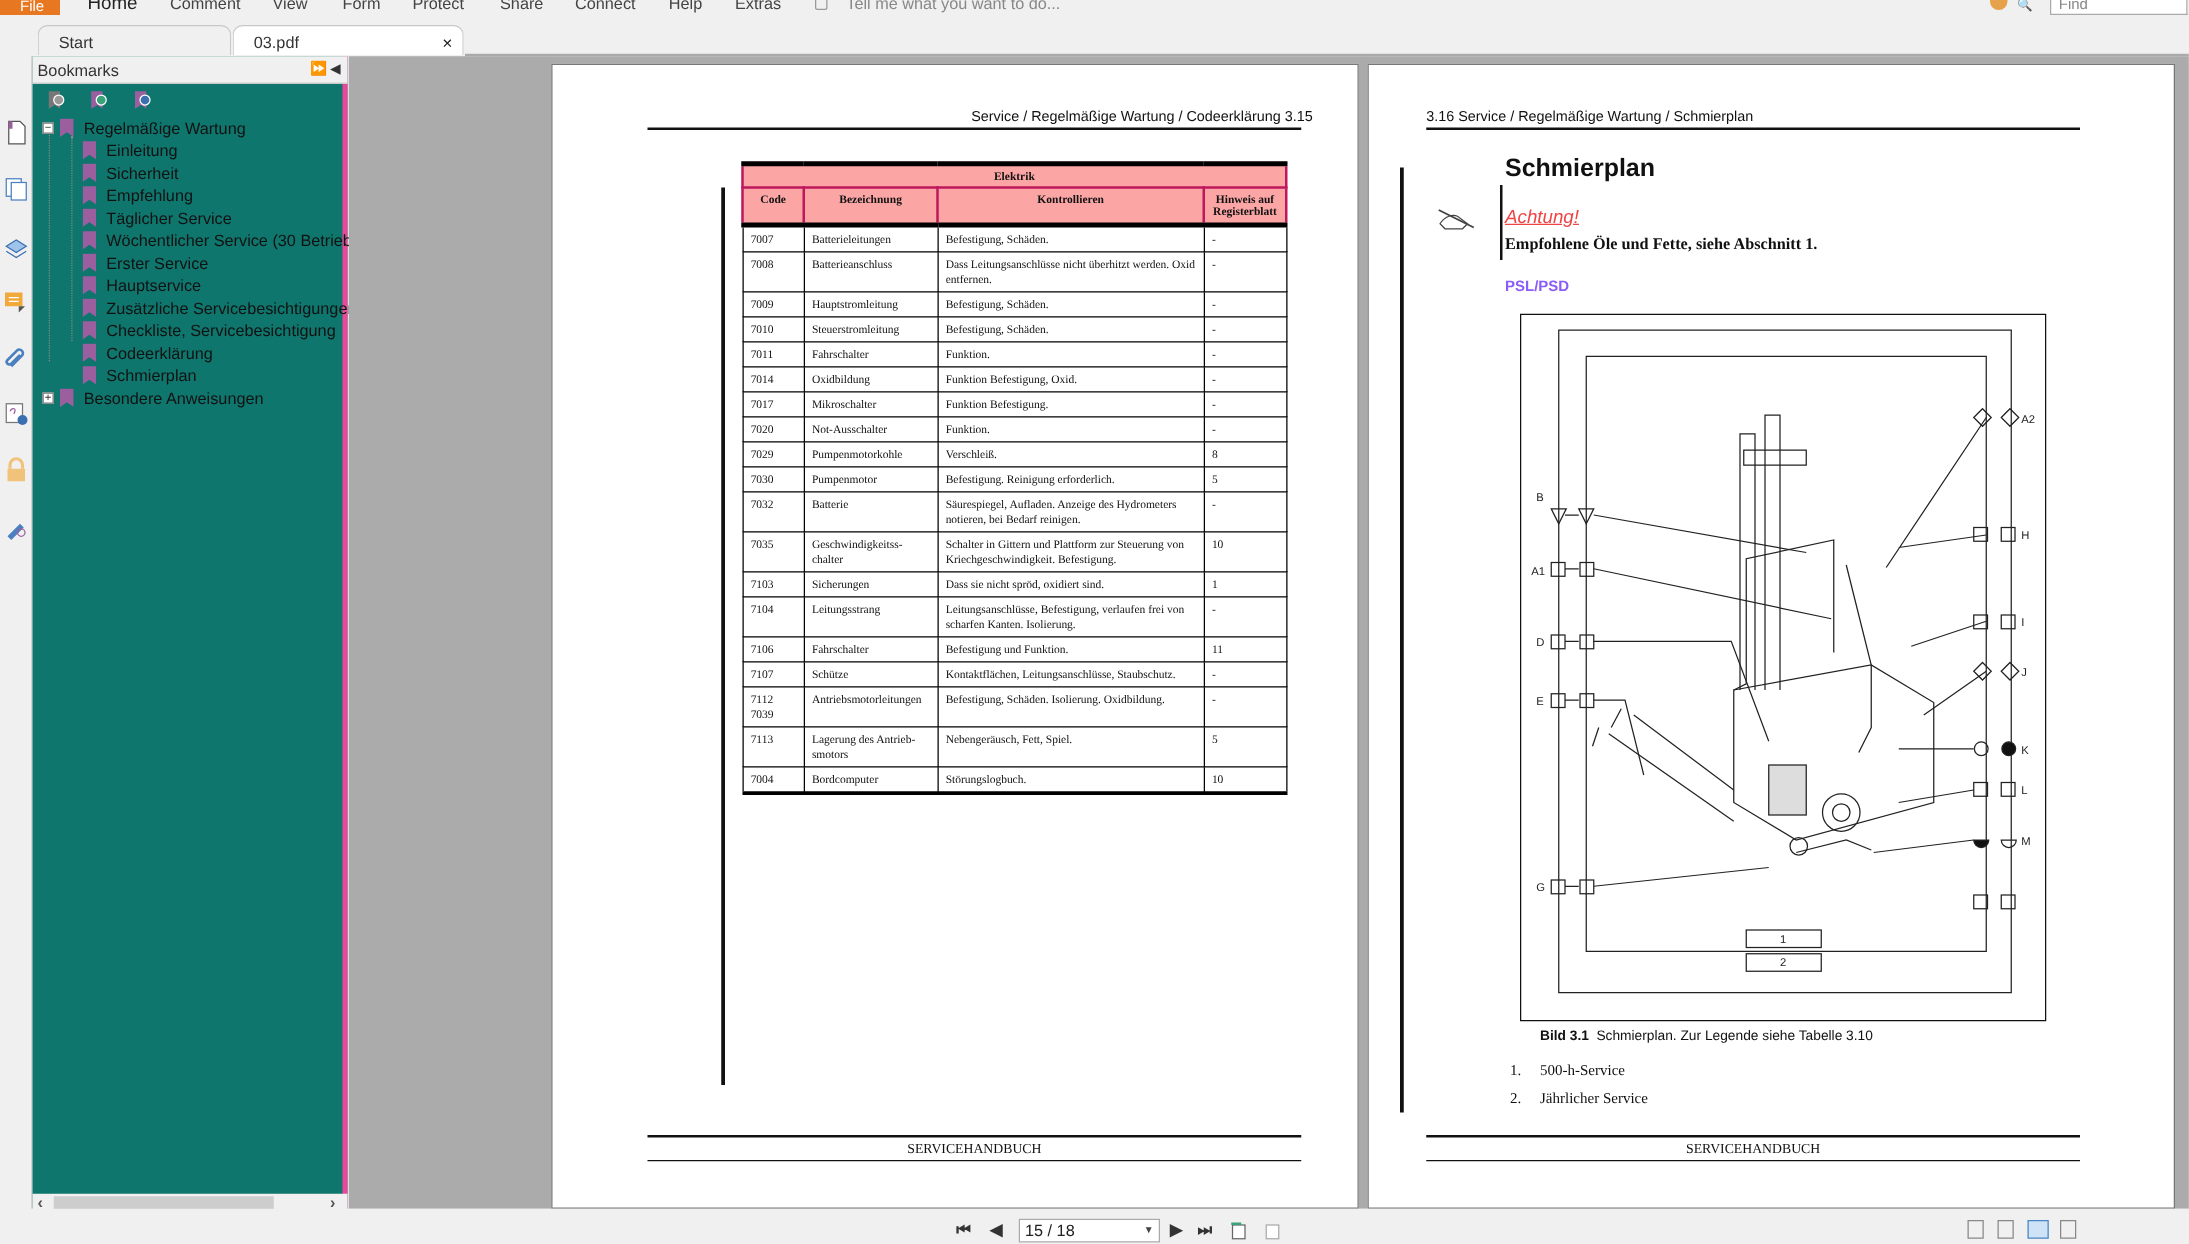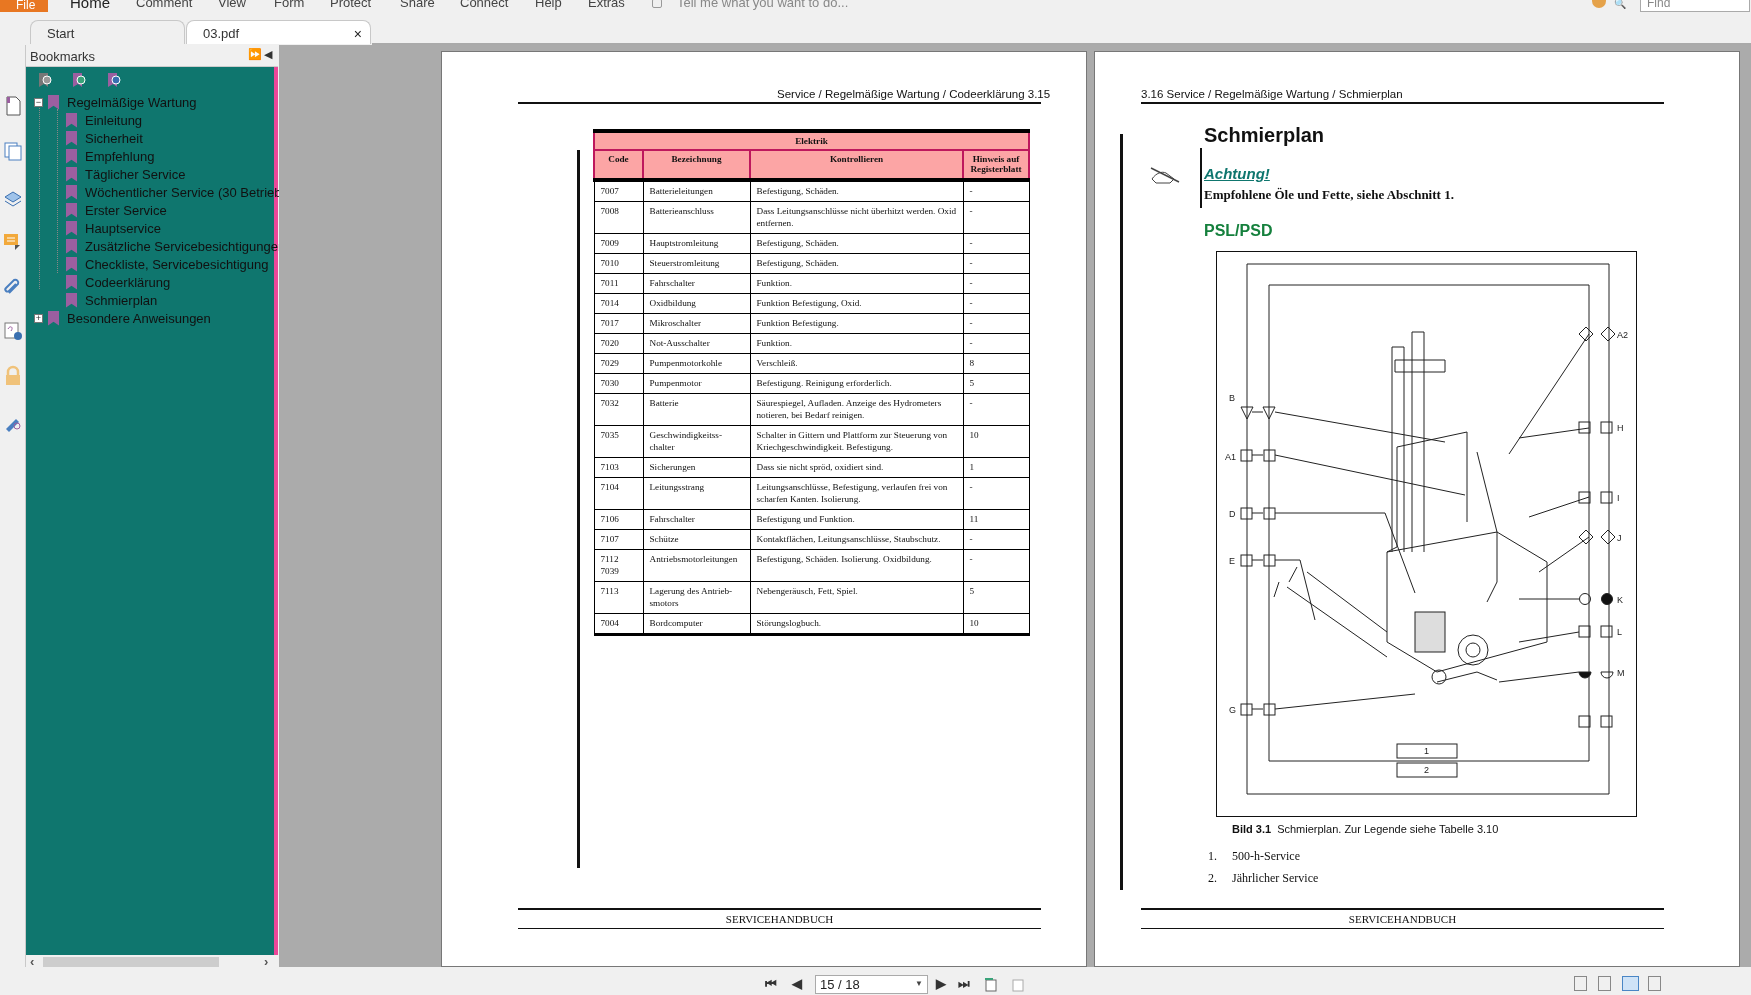--- a/index.html
+++ b/index.html
@@ -50,23 +50,23 @@
 
   table.elektrik { position: absolute; left: 151px; top: 77px; width: 437px; border-collapse: collapse; font-family: "Liberation Serif", serif; font-size: 9.2px; color: #111; border-top: 4px solid #000; border-bottom: 3px solid #000; border-left: 1px solid #000; border-right: 1px solid #000; }
   table.elektrik th { background: #fca5a5; font-weight: bold; border: 2px solid #be185d; padding: 3px 4px; text-align: center; vertical-align: top; }
   table.elektrik thead tr.cols th { height: 30px; border-bottom: 4px solid #000; }
   table.elektrik td { border: 1px solid #000; padding: 3px 4px 4px 6px; vertical-align: top; line-height: 12px; }
   table.elektrik td.code { width: 49px; }
   table.elektrik td.bez { width: 107px; }
   table.elektrik td.hin { width: 66px; }
 
   .h1 { position: absolute; font-family: "Liberation Sans", sans-serif; font-weight: bold; font-size: 20px; color: #111; }
-  .achtung { position: absolute; font-weight: bold; font-style: italic; text-decoration: underline; font-size: 15px; color: #0f766e; }
+  .achtung { position: absolute; font-weight: normal; font-style: italic; text-decoration: underline; font-size: 15px; color: #ef4444; }
   .achtung-body { position: absolute; font-family: "Liberation Serif", serif; font-weight: bold; font-size: 13px; color: #111; }
-  .h2 { position: absolute; font-weight: bold; font-size: 16px; color: #15803d; }
+  .h2 { position: absolute; font-weight: bold; font-size: 12px; color: #8b5cf6; }
   .figbox { position: absolute; border: 1px solid #111; background: #fff; }
   .caption { position: absolute; font-size: 11px; color: #111; }
   .caption b { margin-right: 6px; }
   .listitem { position: absolute; font-family: "Liberation Serif", serif; font-size: 12px; color: #111; }
   .listitem .num { display: inline-block; width: 24px; }
 
   .statusbar { position: absolute; left: 0; top: 967px; width: 1751px; height: 28px; background: #f0f0f0; }
   .sbtn { position: absolute; top: 9px; font-size: 13px; color: #333; font-weight: bold; }
   .pagebox { position: absolute; left: 815px; top: 8px; width: 113px; height: 19px; background: #fff; border: 1px solid #aaa; font-size: 13px; color: #222; padding: 1px 0 0 4px; }
   .pagebox .dd { position: absolute; right: 4px; top: 3px; font-size: 8px; color: #444; }

